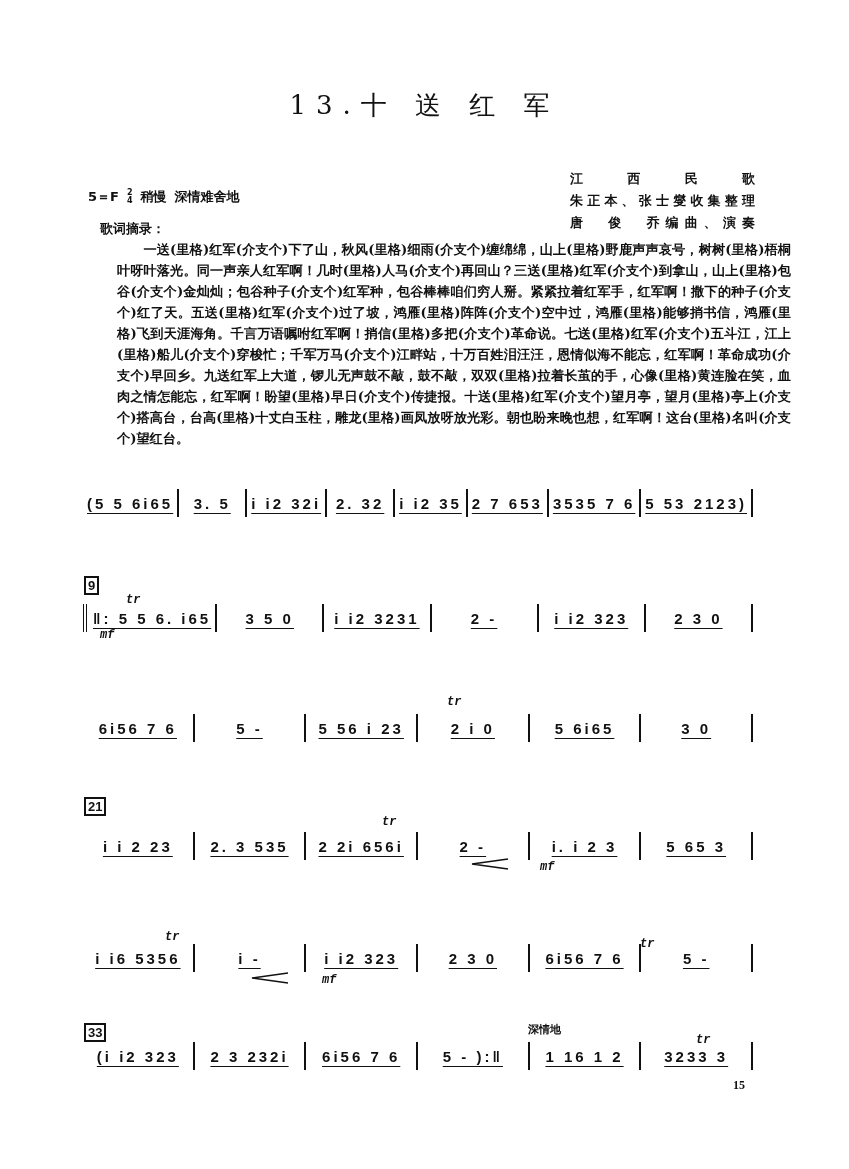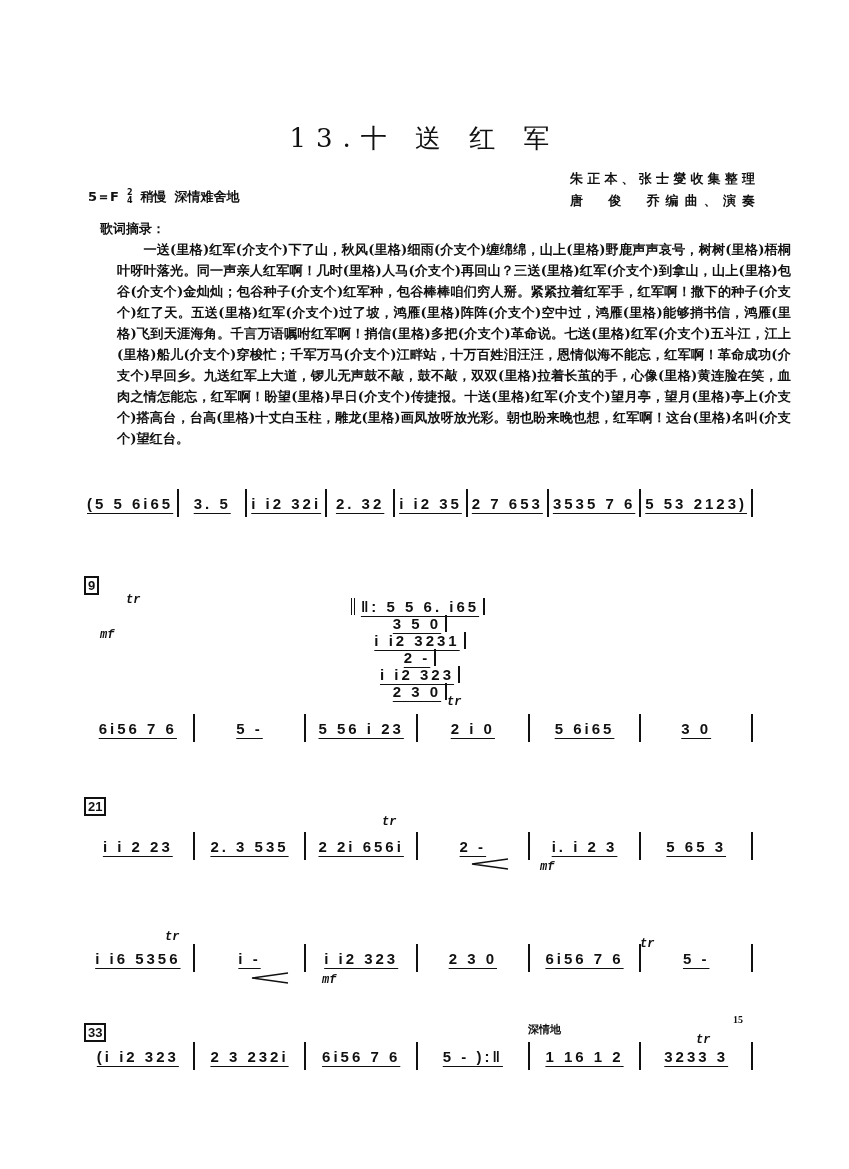--- a/index.html
+++ b/index.html
@@ -1,40 +1,41 @@
 <!DOCTYPE html>
 <html><head>
 <meta charset="utf-8">
 <style>
   html, body { margin:0; padding:0; background:#ffffff; }
   body { width:849px; height:1169px; position:relative; overflow:hidden; color:#111; font-family:"DejaVu Sans", sans-serif; }
-  .title { position:absolute; left:0; width:849px; top:88px; text-align:center; font-family:"DejaVu Serif", serif; font-size:26px; letter-spacing:10px; font-weight:normal;margin-top:33px; }
+  .title { position:absolute; left:0; width:849px; top:88px; text-align:center; font-family:"DejaVu Serif", serif; font-size:26px; letter-spacing:10px; font-weight:normal; }
   .credits { position:absolute; left:570px; top:168px; width:185px; font-size:13px; font-weight:bold; line-height:22px; }
   .credits div { text-align:justify; text-align-last:justify; white-space:nowrap; }
   .key { position:absolute; left:88px; top:188px; font-size:13px; font-weight:bold; display:flex; align-items:center; gap:8px; }
   .key .frac { display:inline-flex; flex-direction:column; font-size:8px; line-height:8px; text-align:center; }
   .lyrics-label { position:absolute; left:100px; top:220px; font-size:13px; font-weight:bold; }
   .lyrics { position:absolute; left:83px; top:239px; width:674px; font-size:13.2px; font-weight:bold; line-height:21px; text-indent:2em; text-align:justify; font-family:"DejaVu Serif", serif;margin-left:34px; }
   .line { position:absolute; left:83px; width:670px; height:40px; display:flex; align-items:center; font-family:"Liberation Sans", sans-serif; font-weight:bold; font-size:15px; }
   .measure { flex:1; display:flex; align-items:center; justify-content:space-around; padding:0 4px; border-right:2px solid #111; height:28px; white-space:nowrap; }
   .measure:last-child { border-right:2px solid #111;text-align:right; }
   .measure .n { text-decoration:underline; text-underline-offset:4px; letter-spacing:3px; }
   .rehearsal { position:absolute; font-family:"Liberation Sans", sans-serif; font-weight:bold; font-size:13px; border:2px solid #111; padding:0 2px; line-height:15px; }
   .repeat-start { border-left:4px double #111; padding-left:6px; }
   .annot { position:absolute; font-family:Liberation Mono, monospace; font-style:italic; font-weight:bold; font-size:12px; }
   .hairpin { position:absolute; width:40px; height:12px; }
-  .page-num { position:absolute; left:733px; top:1014px; font-family:"Liberation Serif", serif; font-weight:bold; font-size:10px; }
+  .page-num { position:absolute; left:733px; top:1078px; font-family:"Liberation Serif", serif; font-weight:bold; font-size:12px; }
   .expr { position:absolute; left:528px; top:1022px; font-size:11px; font-weight:bold; }
 </style>
 </head>
 <body>
 
 <div class="title">13.十 送 红 军</div>
 
 <div class="credits">
+  <div>江　西　民　歌</div>
   <div>朱正本、张士燮收集整理</div>
   <div>唐　俊　乔编曲、演奏</div>
 </div>
 
 <div class="key">
   <span>5＝F</span>
   <span class="frac">
     <span>2</span>
     <span>4</span>
   </span>
@@ -68,21 +69,21 @@
       <span class="n">3535 7 6</span>
     </div>
   <div class="measure">
       <span class="n">5 53 2123)</span>
     </div>
 </div>
 
 <div class="rehearsal" style="left:84px; top:576px;">9</div>
 <span class="annot" style="left:126px; top:593px;">tr</span>
 <span class="annot" style="left:100px; top:628px;">mf</span>
-<div class="line" style="top:598px;flex-direction:column;">
+<div class="line" style="top:598px;">
   <div class="measure repeat-start">
       <span class="n">‖: 5 5 6. i65</span>
     </div>
   <div class="measure">
       <span class="n">3 5 0</span>
     </div>
   <div class="measure">
       <span class="n">i i2 3231</span>
     </div>
   <div class="measure">

